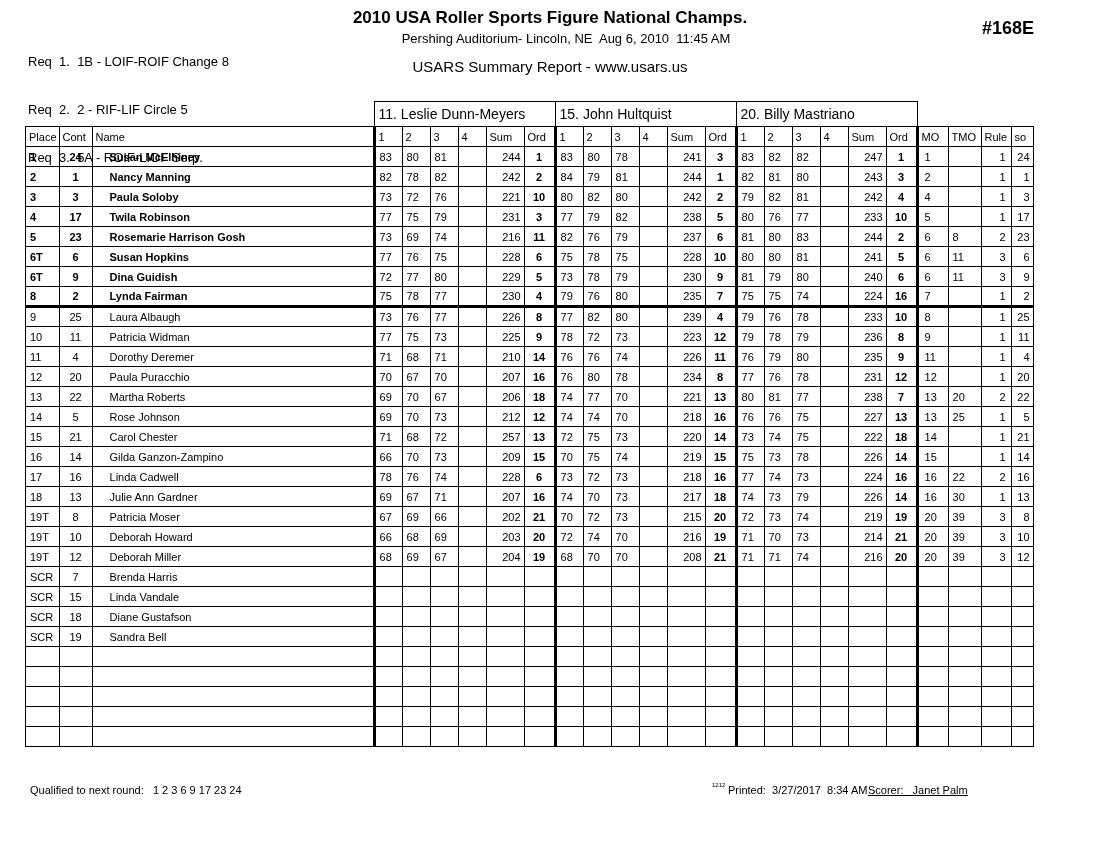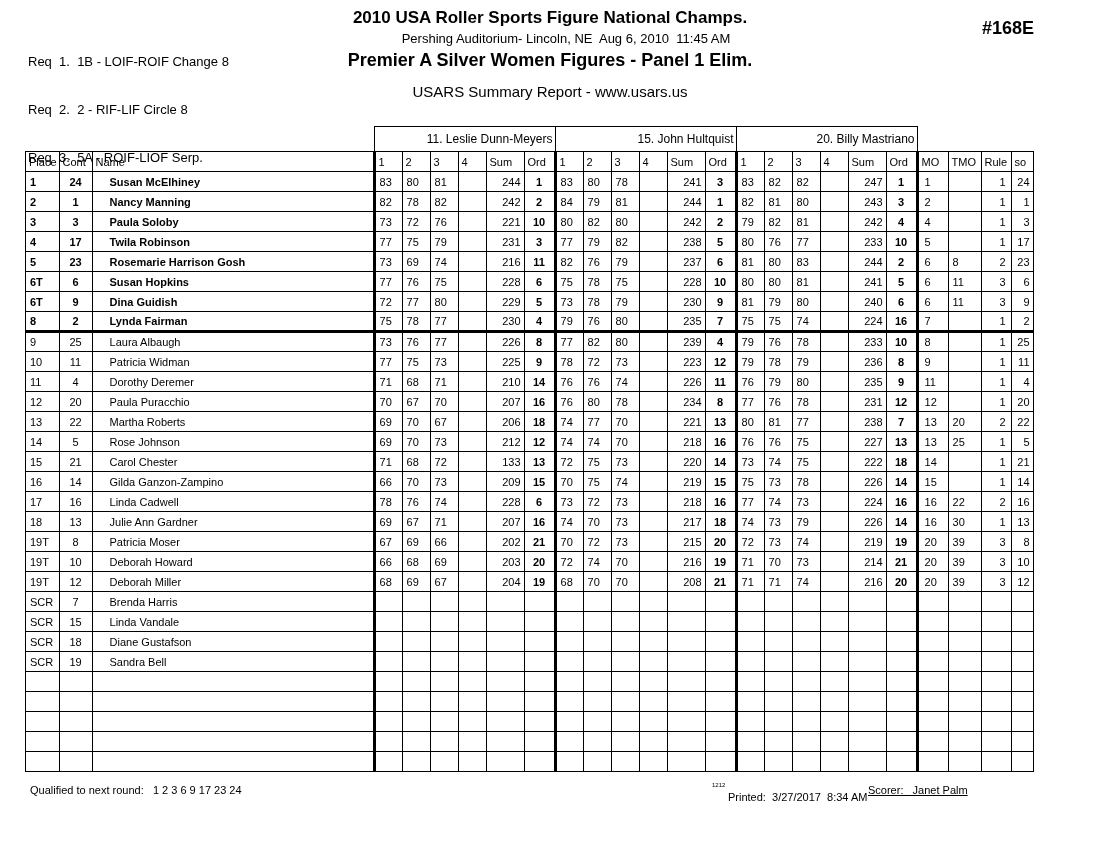--- a/index.html
+++ b/index.html
@@ -15,57 +15,56 @@
   .event-line { font-size: 18px; font-weight: bold; margin-top: 4px; white-space: pre; }
   .report-line { font-size: 15px; margin-top: 12px; white-space: pre; }
   .event-num { position: absolute; right: 66px; top: 18px; font-size: 18px; font-weight: bold; }
 
   
   table { border-collapse: collapse; table-layout: fixed; margin: 26px 0 0 25px; }
   td, th { border: 1px solid #000; font-size: 11px; font-weight: normal; padding: 0 2px;
            height: 20px; overflow: hidden; white-space: nowrap; text-align: left; vertical-align: middle; }
   th { height: 20px; padding-left: 3px; }
   tr.judges td.spacer { border: none; }
-  tr.judges td.judge { border: 1px solid #000; font-size: 12px; height: 25px; padding-left: 4px; text-align: right; }
+  tr.judges td.judge { border: 1px solid #000; font-size: 14px; height: 25px; padding-left: 4px; }
   .grp { border-left: 3px solid #000 !important; }
   tr.cutoff td { border-bottom: 3px solid #000; }
   tr.qual .place, tr.qual .cont, tr.qual .name { font-weight: bold; }
   td.place { padding-left: 4px; }
   td.cont { text-align: center; }
   td.name { padding-left: 17px; }
   td.s { padding-left: 4px; }
   td.sum { text-align: right; padding-right: 3px; }
   td.ord { font-weight: bold; text-align: center; }
   td.mo { padding-left: 6px; }
   td.tmo { padding-left: 4px; }
   td.rule { text-align: right; padding-right: 5px; }
   td.so { text-align: right; padding-right: 3px; }
 
   
   .pfooter { position: absolute; left: 0; top: 784px; width: 1100px; height: 20px; font-size: 11px; padding-left: 15px; }
   .qualified { position: absolute; left: 30px; top: 0; white-space: pre; }
   .tiny-note { position: absolute; left: 712px; top: -2px; font-size: 6px; }
-  .printed { position: absolute; left: 728px; top: 0; white-space: pre; margin-top: 7px; }
+  .printed { position: absolute; left: 728px; top: 0; white-space: pre; }
   .scorer { position: absolute; left: 868px; top: 0; white-space: pre; text-decoration: underline; }
 </style>
 </head>
 <body>
 
 <div class="page">
 
   <div class="reqs">
     <div>Req  1.  1B - LOIF-ROIF Change 8</div>
-    <div>Req  2.  2 - RIF-LIF Circle 8</div>
+    <div>Req  2.  2 - RIF-LIF Circle 5</div>
     <div>Req  3.  5A - ROIF-LIOF Serp.</div>
   </div>
 
   <div class="titles">
     <div class="title-line">2010 USA Roller Sports Figure National Champs.</div>
     <div class="venue-line">Pershing Auditorium- Lincoln, NE  Aug 6, 2010  11:45 AM</div>
-    <div class="event-line">Premier A Silver Women Figures - Panel 1 Elim.</div>
     <div class="report-line">USARS Summary Report - www.usars.us</div>
   </div>
 
   <div class="event-num">#168E</div>
 
   <table>
     <colgroup>
       <col style="width:32px">
         <col style="width:33px">
         <col style="width:282px">
@@ -508,21 +507,21 @@
           <td class="so">5</td>
         </tr>
         <tr>
           <td class="place">15</td>
           <td class="cont">21</td>
           <td class="name">Carol Chester</td>
           <td class="s grp">71</td>
           <td class="s">68</td>
           <td class="s">72</td>
           <td class="s"></td>
-          <td class="sum">133</td>
+          <td class="sum">257</td>
           <td class="ord">13</td>
           <td class="s grp">72</td>
           <td class="s">75</td>
           <td class="s">73</td>
           <td class="s"></td>
           <td class="sum">220</td>
           <td class="ord">14</td>
           <td class="s grp">73</td>
           <td class="s">74</td>
           <td class="s">75</td>

